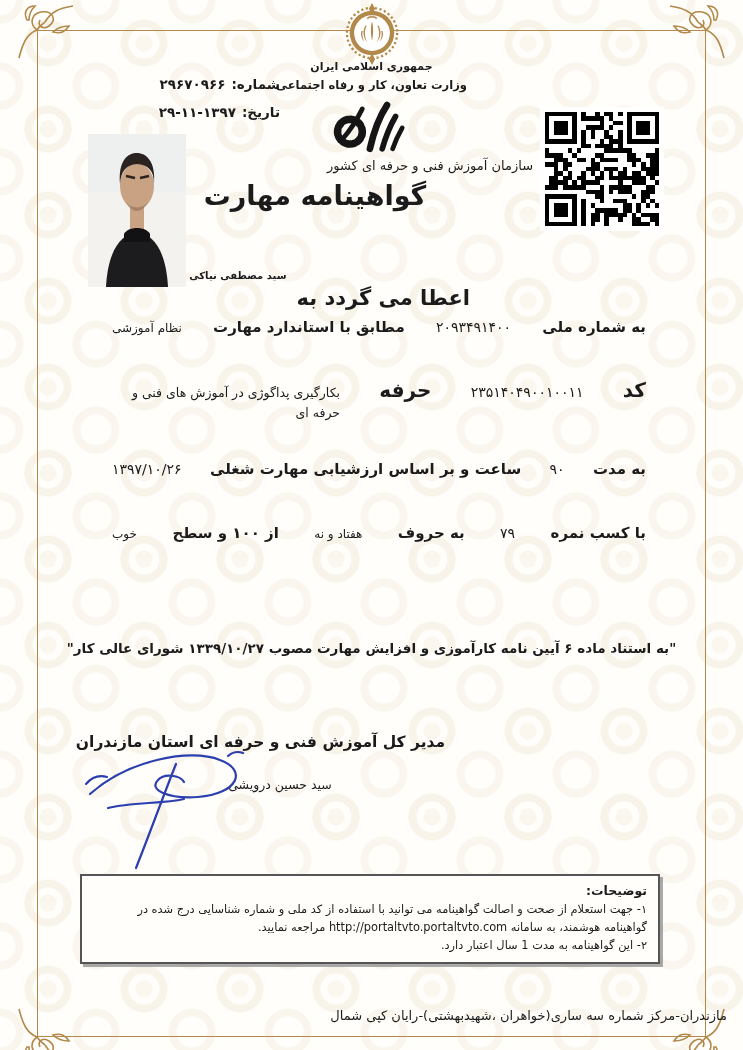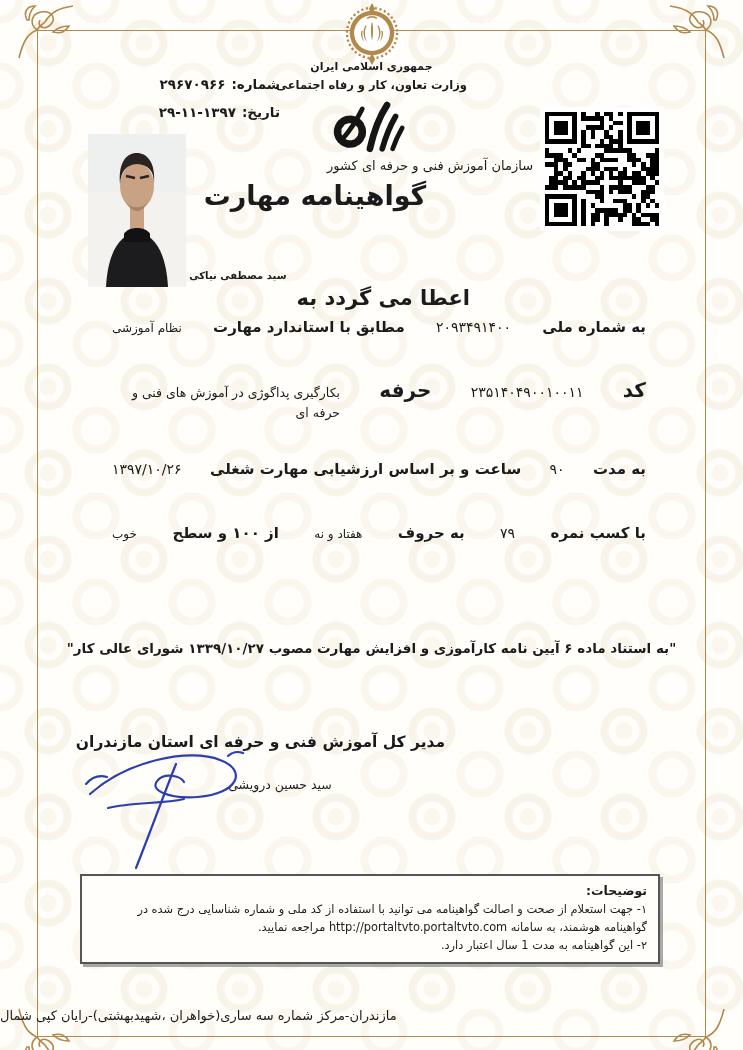--- a/index.html
+++ b/index.html
@@ -57,21 +57,21 @@
   .citation { position:absolute; left:60px; right:60px; top:640px; text-align:center; font-weight:bold; font-size:13.5px; }
 
   .sigtitle { position:absolute; left:100px; top:733px; width:345px; text-align:center; font-weight:bold; font-size:15.5px; white-space:nowrap; }
   .signame  { position:absolute; left:200px; top:777px; width:160px; text-align:center; font-size:12.5px; }
   .signature { position:absolute; left:80px; top:742px; width:195px; height:130px; }
 
   .notes { position:absolute; left:80px; top:874px; width:580px; border:2px solid #555; box-shadow:3px 3px 0 rgba(125,125,125,0.65); background:#fffefb; padding:5px 11px 8px; font-size:11.4px; line-height:1.55; }
   .notes h4 { font-size:12.5px; margin-bottom:1px; }
   .notes p { margin:0; }
 
-  .footer { position:absolute; left:0; right:4px; top:1008px; text-align:left; font-size:13px; }
+  .footer { position:absolute; left:0; right:16px; top:1008px; text-align:right; font-size:13px;padding-left:48px; }
 </style>
 </head>
 <body>
 
 <div class="page">
   <div class="watermark"></div>
 
   <div class="frame"></div>
   <svg class="corner tl" viewBox="0 0 64 64">
     <g fill="none" stroke="currentColor" stroke-width="1.6">

